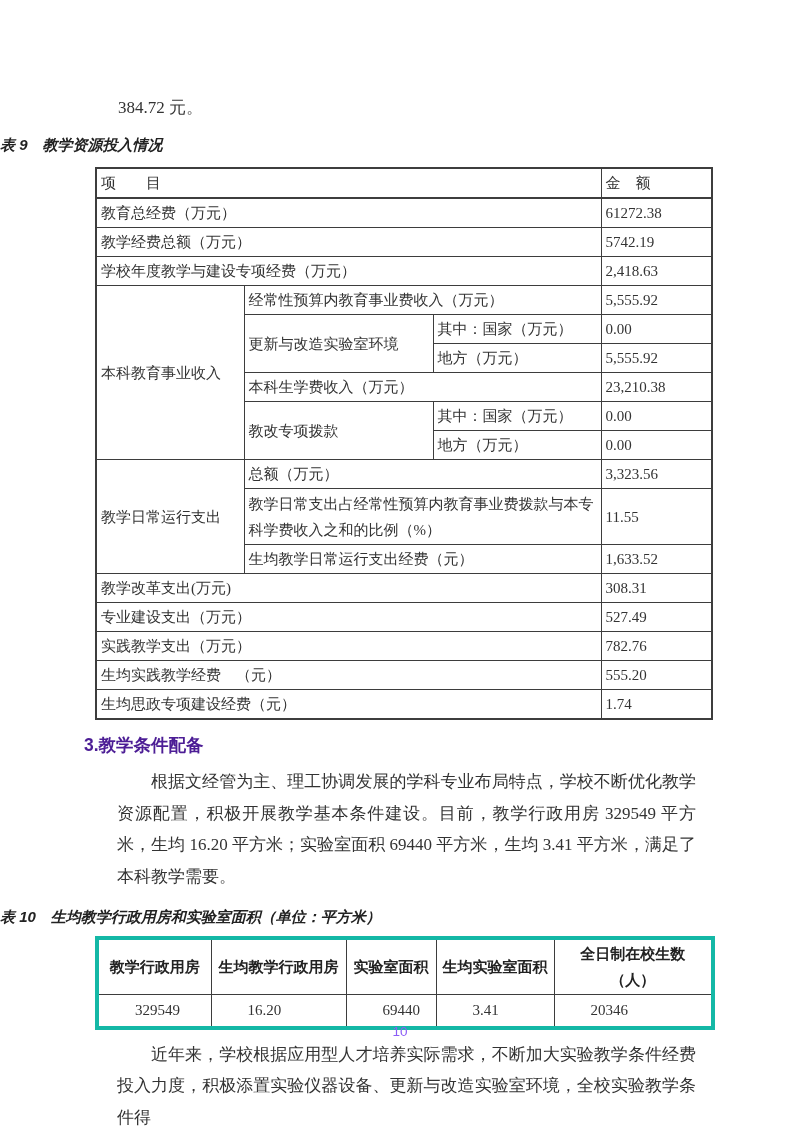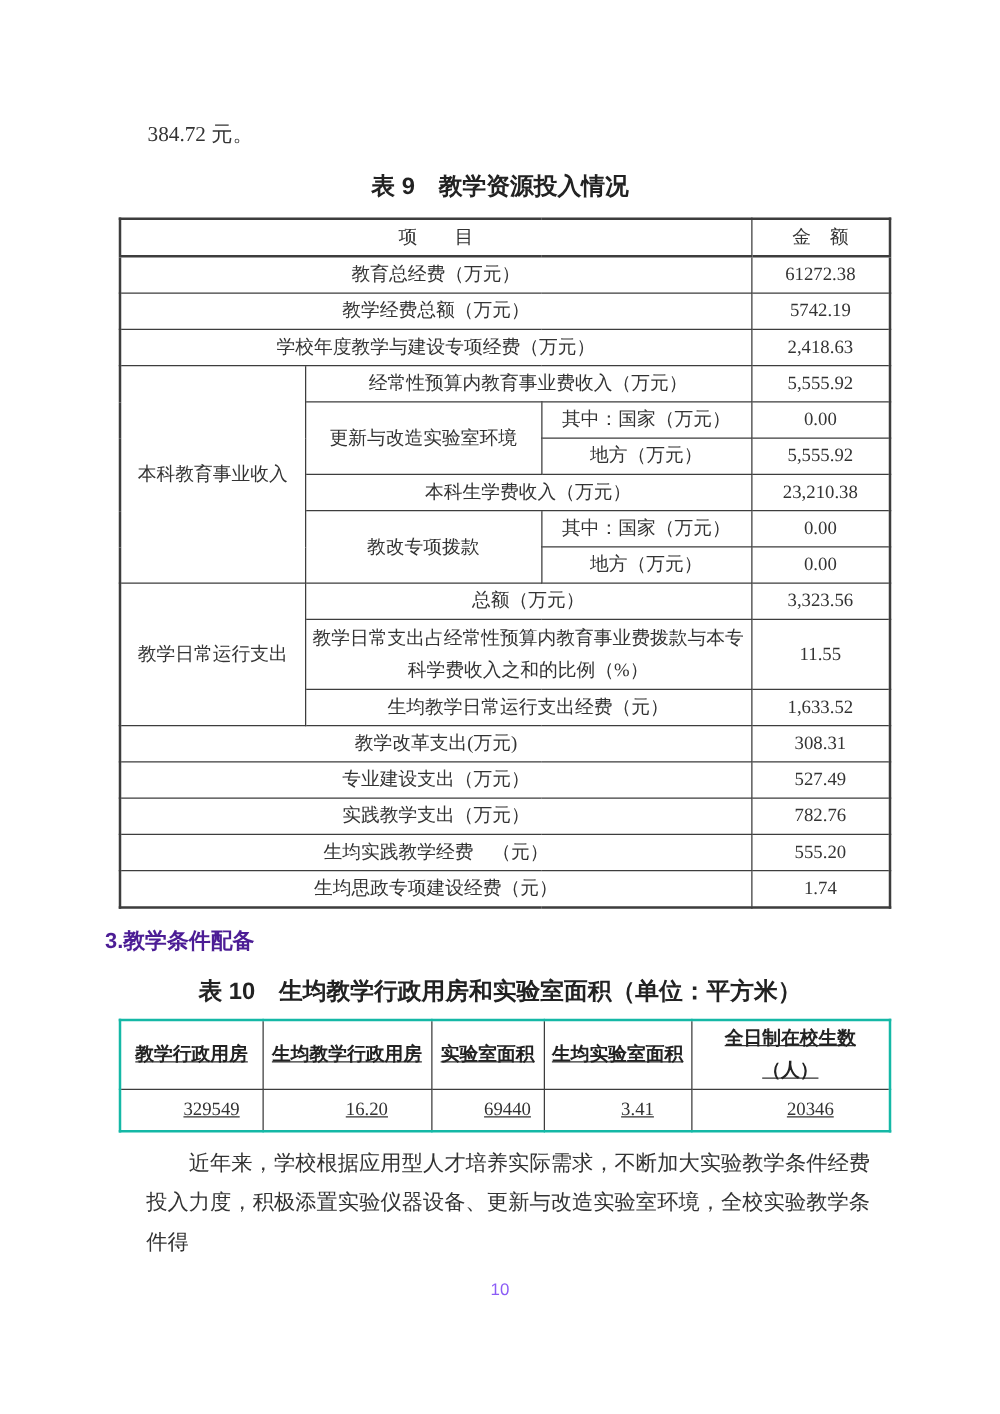--- a/index.html
+++ b/index.html
@@ -12,39 +12,39 @@
     overflow:hidden;
   }
   .page { width:800px; height:803px; padding-top:96px; }
 
   .lead {
     margin-left:118px; margin-right:105px;
     font-size:17px; line-height:24px;
   }
 
   .tbl-title {
-    text-align:center;
+    text-align:left;
     font-family:"Liberation Sans","DejaVu Sans",sans-serif;
     font-weight:bold;
-    font-size:19px;
+    font-size:15px;
     color:#222;
     margin-top:16px;
+    font-style:italic;
   }
 
   table {
     border-collapse:collapse;
     table-layout:fixed;
     margin-left:95px;
     width:616px;
     font-size:15px;
     color:#333;
   }
   td, th {
     border:1px solid #3d3d3d;
-    text-align:center;
     vertical-align:middle;
     padding:1px 4px;
     font-weight:normal;
     line-height:26px;
     overflow:hidden;
   }
 
   
   .t9 { margin-top:12px; border:2px solid #3d3d3d; }
   .t9 td { height:28px; }
@@ -63,21 +63,21 @@
   .para {
     margin-left:117px; margin-right:104px;
     margin-top:9px;
     font-size:17px;
     line-height:31.5px;
     text-align:justify;
     text-indent:2em;
   }
 
   
-  .t10 { margin-top:9px; border:2px solid #14b8a6;text-decoration:underline; }
+  .t10 { margin-top:9px; border:4px solid #14b8a6; }
   .t10 th {
     height:35px;
     font-family:"Liberation Sans","DejaVu Sans",sans-serif;
     font-weight:bold;
     color:#222;
     font-size:15px;
   }
   .t10 td { height:33px;padding-left:36px; }
 
   .page-number {
@@ -181,20 +181,21 @@
       </tr>
       <tr>
         <td colspan="3">生均思政专项建设经费（元）</td>
         <td>1.74</td>
       </tr>
     </tbody>
   </table>
 
   <div class="sec-heading">3.教学条件配备</div>
 
+  <p class="para">根据文经管为主、理工协调发展的学科专业布局特点，学校不断优化教学资源配置，积极开展教学基本条件建设。目前，教学行政用房 329549 平方米，生均 16.20 平方米；实验室面积 69440 平方米，生均 3.41 平方米，满足了本科教学需要。</p>
 
   <div class="tbl-title">表 10　生均教学行政用房和实验室面积（单位：平方米）</div>
 
   <table class="t10">
     <colgroup>
       <col style="width:114px">
         <col style="width:135px">
         <col style="width:90px">
         <col style="width:118px">
         <col style="width:159px">

